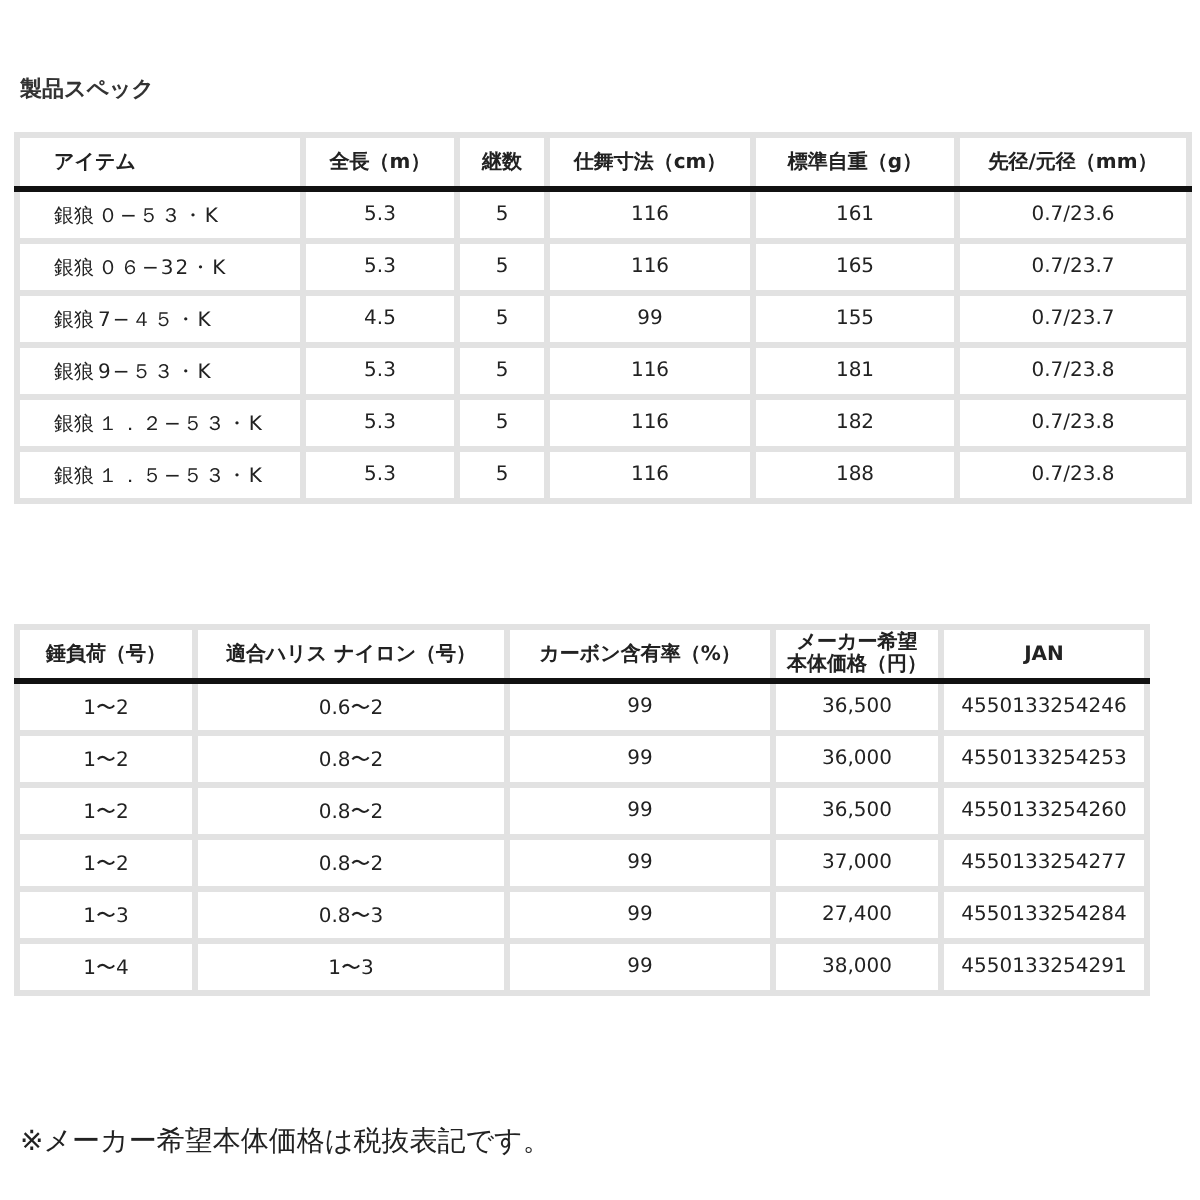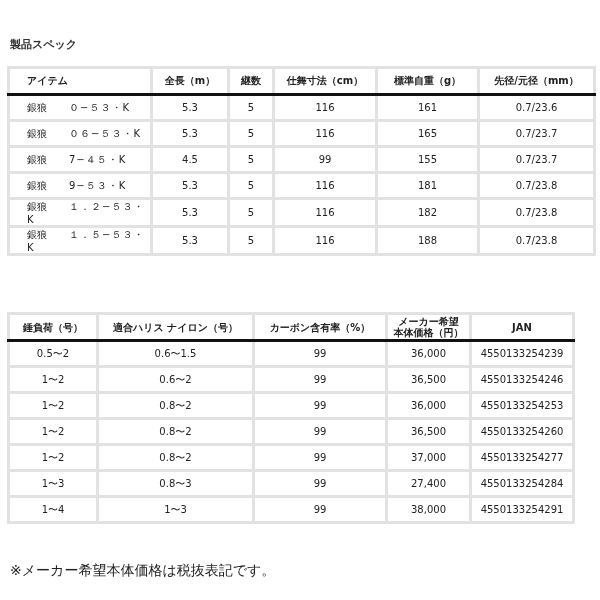--- a/index.html
+++ b/index.html
@@ -8,21 +8,21 @@
     .title { position: absolute; left: 10px; top: 37px; font-size: 11px; font-weight: bold; color: #333; }
     table { position: absolute; border-collapse: collapse; table-layout: fixed; font-size: 10px; padding-left: 20px; }
     td, th { border: 3px solid #e2e2e2; padding: 0; height: 23px; text-align: center; vertical-align: middle; color: #222; }
     th { font-weight: bold; font-size: 10px; border-bottom: 3px solid #111; }
     #t1 { left: 7px; top: 66px; width: 586px; }
     #t1 th { height: 24px; }
     #t1 th.first, #t1 td.first { text-align: left; padding-left: 17px; }
     #t2 { left: 7px; top: 312px; width: 565px; }
     #t2 th { height: 24px; line-height: 11px; }
     .note { position: absolute; left: 10px; top: 562px; font-size: 14px; color: #222; }
-    .item-prefix { margin-right: 22px; }
+    .item-prefix { margin-right: 2px; }
     .item-code { letter-spacing: 1px; }
   </style>
 </head>
 <body>
 
 <div class="title">製品スペック</div>
 
 <table id="t1">
   <colgroup>
     <col style="width:143px">
@@ -45,21 +45,21 @@
   <tbody id="t1-body">
       <tr>
         <td class="first"><span class="item-prefix">銀狼</span><span class="item-code">０−５３・K</span></td>
         <td>5.3</td>
         <td>5</td>
         <td>116</td>
         <td>161</td>
         <td>0.7/23.6</td>
       </tr>
       <tr>
-        <td class="first"><span class="item-prefix">銀狼</span><span class="item-code">０６−５３・K</span></td>
+        <td class="first"><span class="item-prefix">銀狼</span><span class="item-code">０６−32・K</span></td>
         <td>5.3</td>
         <td>5</td>
         <td>116</td>
         <td>165</td>
         <td>0.7/23.7</td>
       </tr>
       <tr>
         <td class="first"><span class="item-prefix">銀狼</span><span class="item-code">7−４５・K</span></td>
         <td>4.5</td>
         <td>5</td>
@@ -106,27 +106,20 @@
     <tr>
       <th>錘負荷（号）</th>
       <th>適合ハリス ナイロン（号）</th>
       <th>カーボン含有率（%）</th>
       <th><span>メーカー希望</span><br><span>本体価格（円）</span></th>
       <th>JAN</th>
     </tr>
   </thead>
   <tbody id="t2-body">
       <tr>
-        <td>0.5〜2</td>
-        <td>0.6〜1.5</td>
-        <td>99</td>
-        <td>36,000</td>
-        <td>4550133254239</td>
-      </tr>
-      <tr>
         <td>1〜2</td>
         <td>0.6〜2</td>
         <td>99</td>
         <td>36,500</td>
         <td>4550133254246</td>
       </tr>
       <tr>
         <td>1〜2</td>
         <td>0.8〜2</td>
         <td>99</td>

